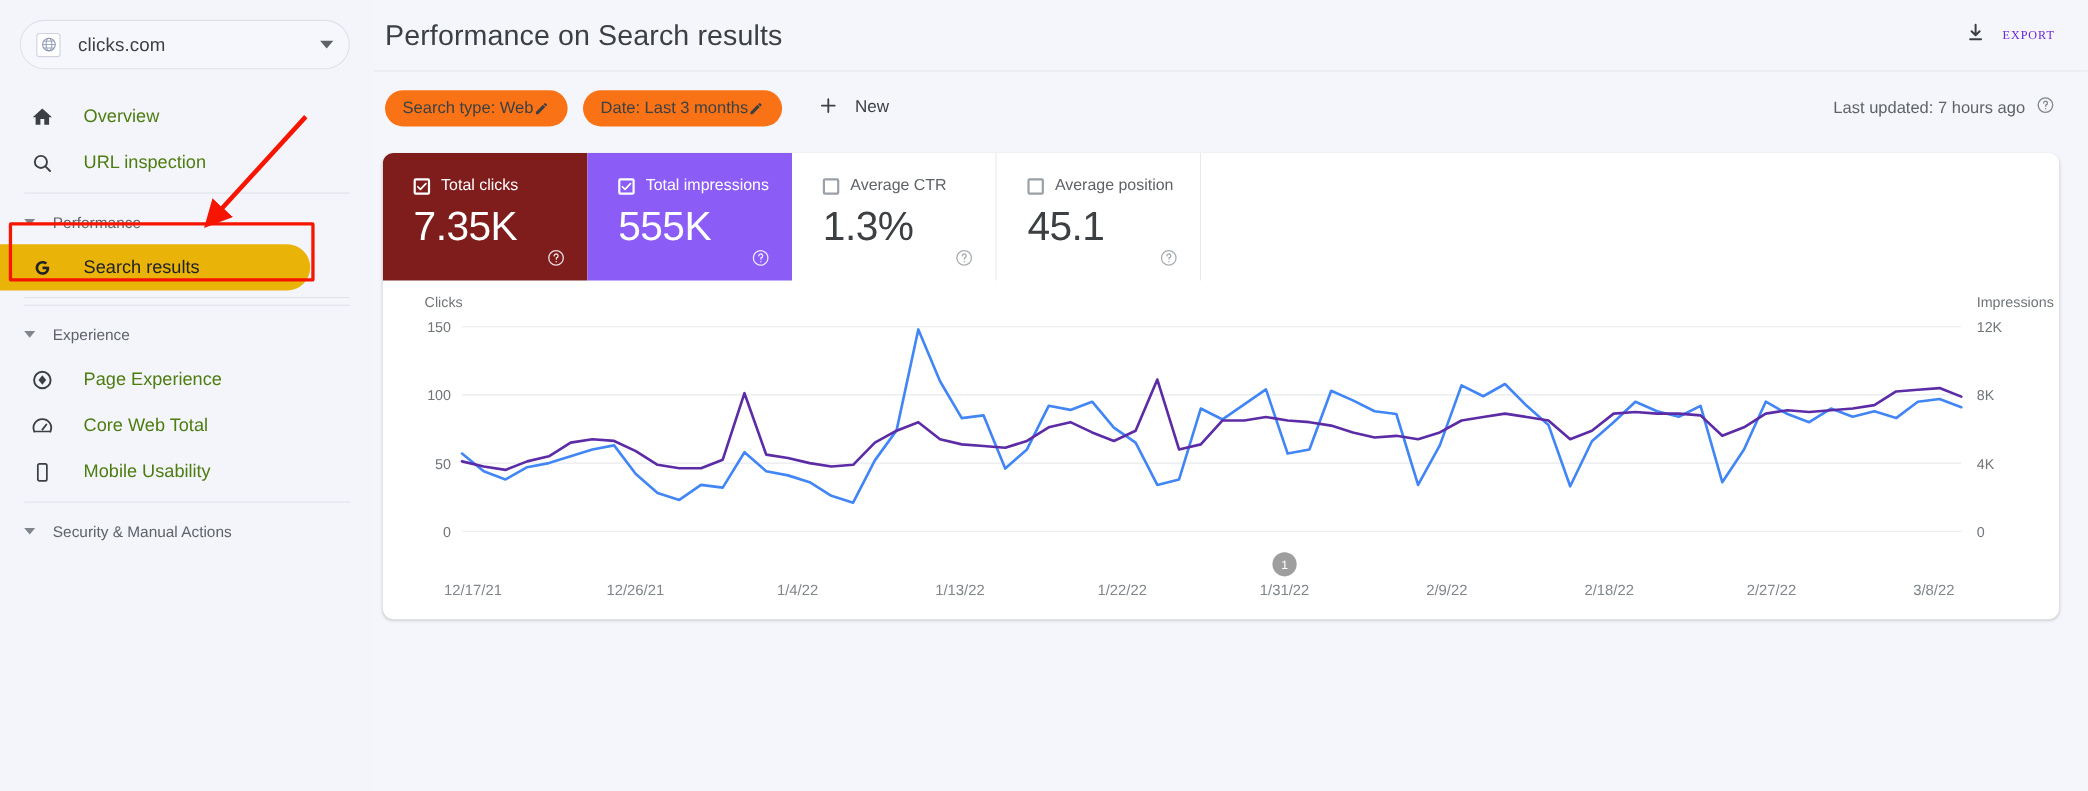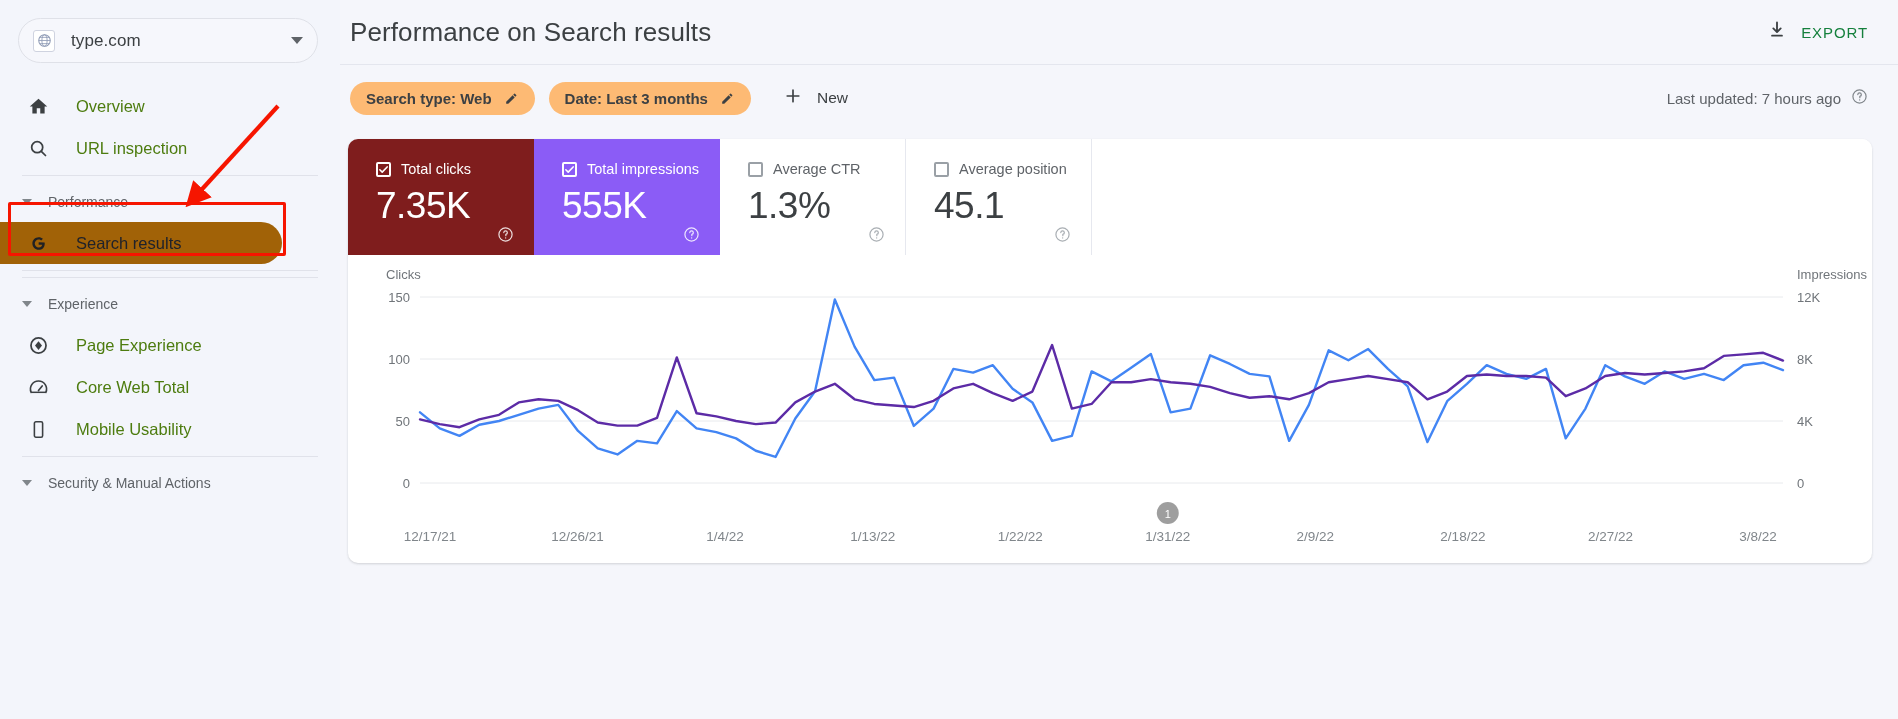--- a/index.html
+++ b/index.html
@@ -56,21 +56,21 @@
   }
   .nav-item .ico {
     width: 24px; height: 24px; flex: 0 0 24px;
     display: flex; align-items: center; justify-content: center;
     color: #3c4043;
   }
   .nav-item .lbl {
     margin-left: 26px; font-size: 16.5px; color: #4d7c0f;
   }
   .nav-item.selected {
-    background: #a16207;
+    background: #eab308;
   }
   .nav-item.selected .lbl { color: #20222a; }
 
   .section-head {
     display: flex; align-items: center;
     height: 40px; padding-left: 20px; cursor: pointer;
   }
   .section-head .tri-down {
     width:0;height:0;border-left:5px solid transparent;border-right:5px solid transparent;
     border-top:6px solid #80868b; margin-left: 2px;
@@ -100,32 +100,32 @@
     padding: 0 30px 0 10px;
   }
   .page-title {
     font-size: 26px; color: #3c4043; font-weight: 400; letter-spacing: .1px;
   }
   .export-btn {
     margin-left: auto; display: flex; align-items: center; gap: 14px;
     cursor: pointer;
   }
   .export-label {
-    font-size: 15px; color: #15803d; letter-spacing: .9px;
+    font-size: 11px; color: #6d28d9; letter-spacing: .9px; font-family: Liberation Serif, serif;
   }
   .topbar-rule { height: 1px; background: #e4e6ee; }
 
   .filterbar {
     height: 66px; display: flex; align-items: center;
     padding: 0 30px 0 10px;
   }
   .chip {
-    height: 33px; border-radius: 17px; background: #fdba74;
-    display: flex; align-items: center; gap: 12px;
-    padding: 0 16px; margin-right: 14px; cursor: pointer; font-weight: bold;
+    height: 33px; border-radius: 17px; background: #f97316;
+    display: flex; align-items: center; 
+    padding: 0 16px; margin-right: 14px; cursor: pointer;
   }
   .chip-label { font-size: 15px; color: #3c4043; }
   .chip svg { display: block; }
   .new-btn {
     display: flex; align-items: center; gap: 14px;
     margin-left: 8px; padding: 0 10px; cursor: pointer;
   }
   .new-label { font-size: 15.5px; color: #3c4043; }
   .last-updated {
     margin-left: auto; display: flex; align-items: center; gap: 10px;
@@ -187,21 +187,21 @@
   <aside class="sidebar">
 
     <div class="property-selector">
       <span class="prop-favicon">
         <svg width="15" height="15" viewBox="0 0 24 24">
           <circle cx="12" cy="12" r="9.2" fill="none" stroke="#8e9ab5" stroke-width="1.7"></circle>
           <ellipse cx="12" cy="12" rx="4.2" ry="9.2" fill="none" stroke="#8e9ab5" stroke-width="1.4"></ellipse>
           <path d="M3 12h18M4.4 7h15.2M4.4 17h15.2" stroke="#8e9ab5" stroke-width="1.3" fill="none"></path>
         </svg>
       </span>
-      <span class="prop-name">type.com</span>
+      <span class="prop-name">clicks.com</span>
       <span class="caret-down"></span>
     </div>
 
     <nav class="nav">
       <div class="nav-item">
         <span class="ico">
           <svg width="21" height="21" viewBox="0 0 24 24" fill="#3c4043">
               <path d="M10 20v-6h4v6h5v-8h3L12 3 2 12h3v8z"></path>
             </svg>
         </span>

